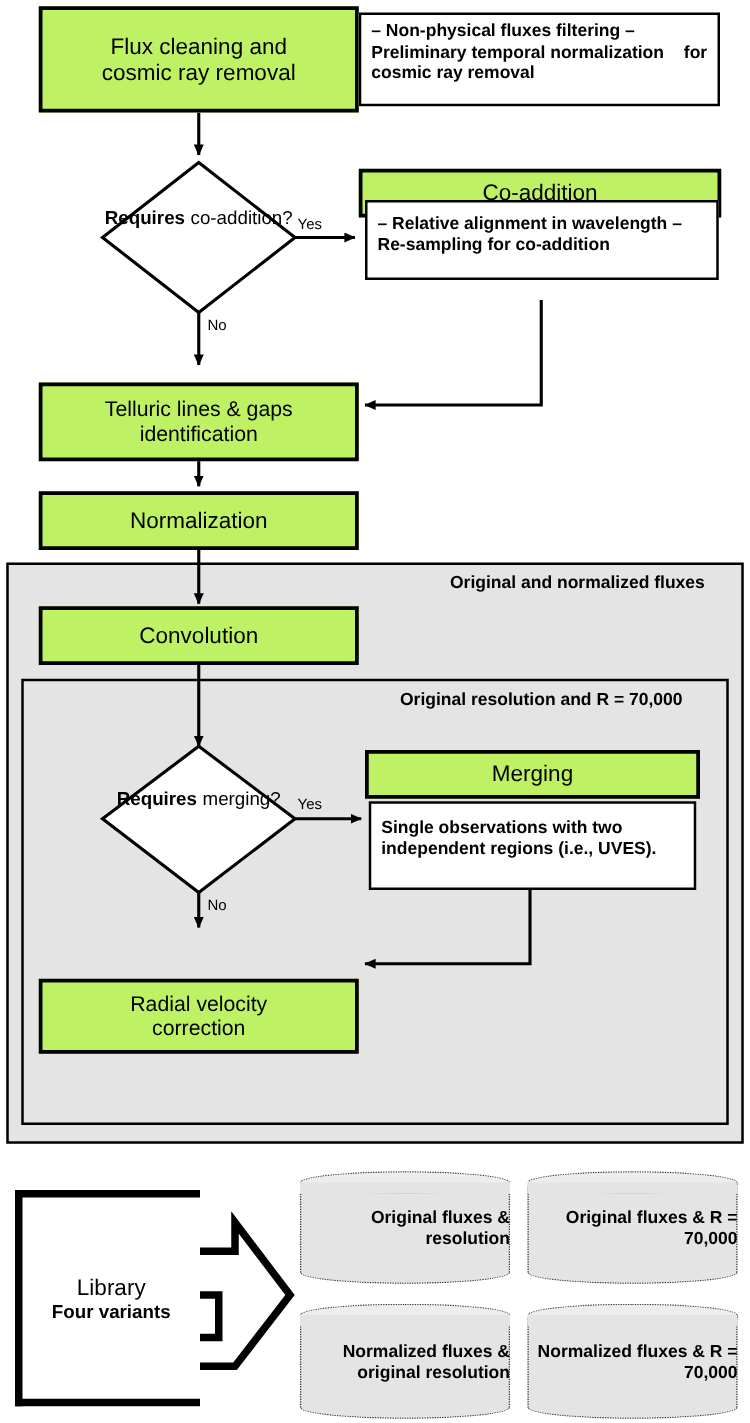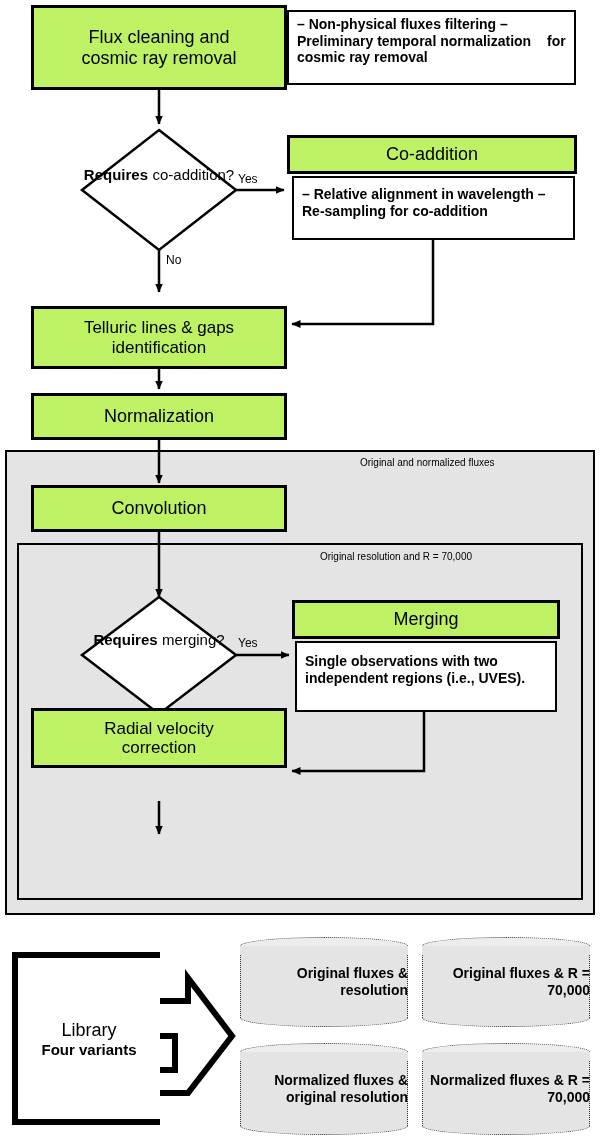--- a/index.html
+++ b/index.html
@@ -12,21 +12,21 @@
   .node span{display:block;line-height:1.12;}
   .t18{font-size:18px;}
   .t17{font-size:17px;}
   .t15{font-size:15px;}
   .bold{font-weight:bold;}
   .note{position:absolute;box-sizing:border-box;background:#ffffff;
         border:2px solid #000;text-align:left;padding:4px 6px 4px 8px;
         font-weight:bold;font-size:14px;line-height:1.18;}
   .panel{position:absolute;box-sizing:border-box;background:#e4e4e4;
          border:2px solid #000;}
-  .panel-label{position:absolute;font-weight:normal;font-size:10px;
+  .panel-label{position:absolute;font-weight:bold;font-size:14px;
                white-space:nowrap;}
   .diamond-wrap{position:absolute;}
   .edge-label{position:absolute;font-size:12px;white-space:nowrap;}
   .cyl{position:absolute;box-sizing:border-box;}
   .cyl .body{position:absolute;left:0;right:0;top:9px;bottom:9px;
              background:#e4e4e4;border-left:1px dotted #333;
              border-right:1px dotted #333;}
   .cyl .top{position:absolute;left:0;right:0;top:0;height:18px;
             background:#ededed;border:1px dotted #333;border-radius:50%;
             box-sizing:border-box;}
@@ -111,21 +111,21 @@
   </div>
   <div class="note" style="left:287px;top:10px;width:289px;height:75px;">
     <span>– Non-physical fluxes filtering</span>
     <span>– Preliminary temporal normalization</span>
     <span style="padding-left:12px;">for cosmic ray removal</span>
   </div>
 
   <div class="node" style="left:287px;top:135px;width:290px;height:39px;">
     <span class="t18">Co-addition</span>
   </div>
-  <div class="note" style="left:292px;top:176px;width:283px;height:64px;padding-top:8px;">
+  <div class="note" style="left:292px;top:160px;width:283px;height:64px;padding-top:8px;">
     <span>– Relative alignment in wavelength</span>
     <span>– Re-sampling for co-addition</span>
   </div>
 
   <div class="node" style="left:31px;top:306px;width:256px;height:63px;">
     <span class="t17">Telluric lines &amp; gaps</span>
     <span class="t17">identification</span>
   </div>
 
   <div class="node" style="left:31px;top:393px;width:256px;height:47px;">
@@ -137,21 +137,21 @@
   </div>
 
   <div class="node" style="left:292px;top:600px;width:268px;height:39px;">
     <span class="t18">Merging</span>
   </div>
   <div class="note" style="left:295px;top:641px;width:262px;height:71px;padding-top:10px;">
     <span>Single observations with two</span>
     <span>independent regions (i.e., UVES).</span>
   </div>
 
-  <div class="node" style="left:31px;top:708px;width:256px;height:60px;">
+  <div class="node" style="left:31px;top:783px;width:256px;height:60px;">
     <span class="t17">Radial velocity</span>
     <span class="t17">correction</span>
   </div>
 
 
   <div style="position:absolute;left:12px;top:952px;width:148px;height:173px;
               box-sizing:border-box;background:#fff;border:6px solid #000;
               border-right:none;display:flex;flex-direction:column;
               align-items:center;justify-content:center;text-align:center;">
     <span class="t18">Library</span>

